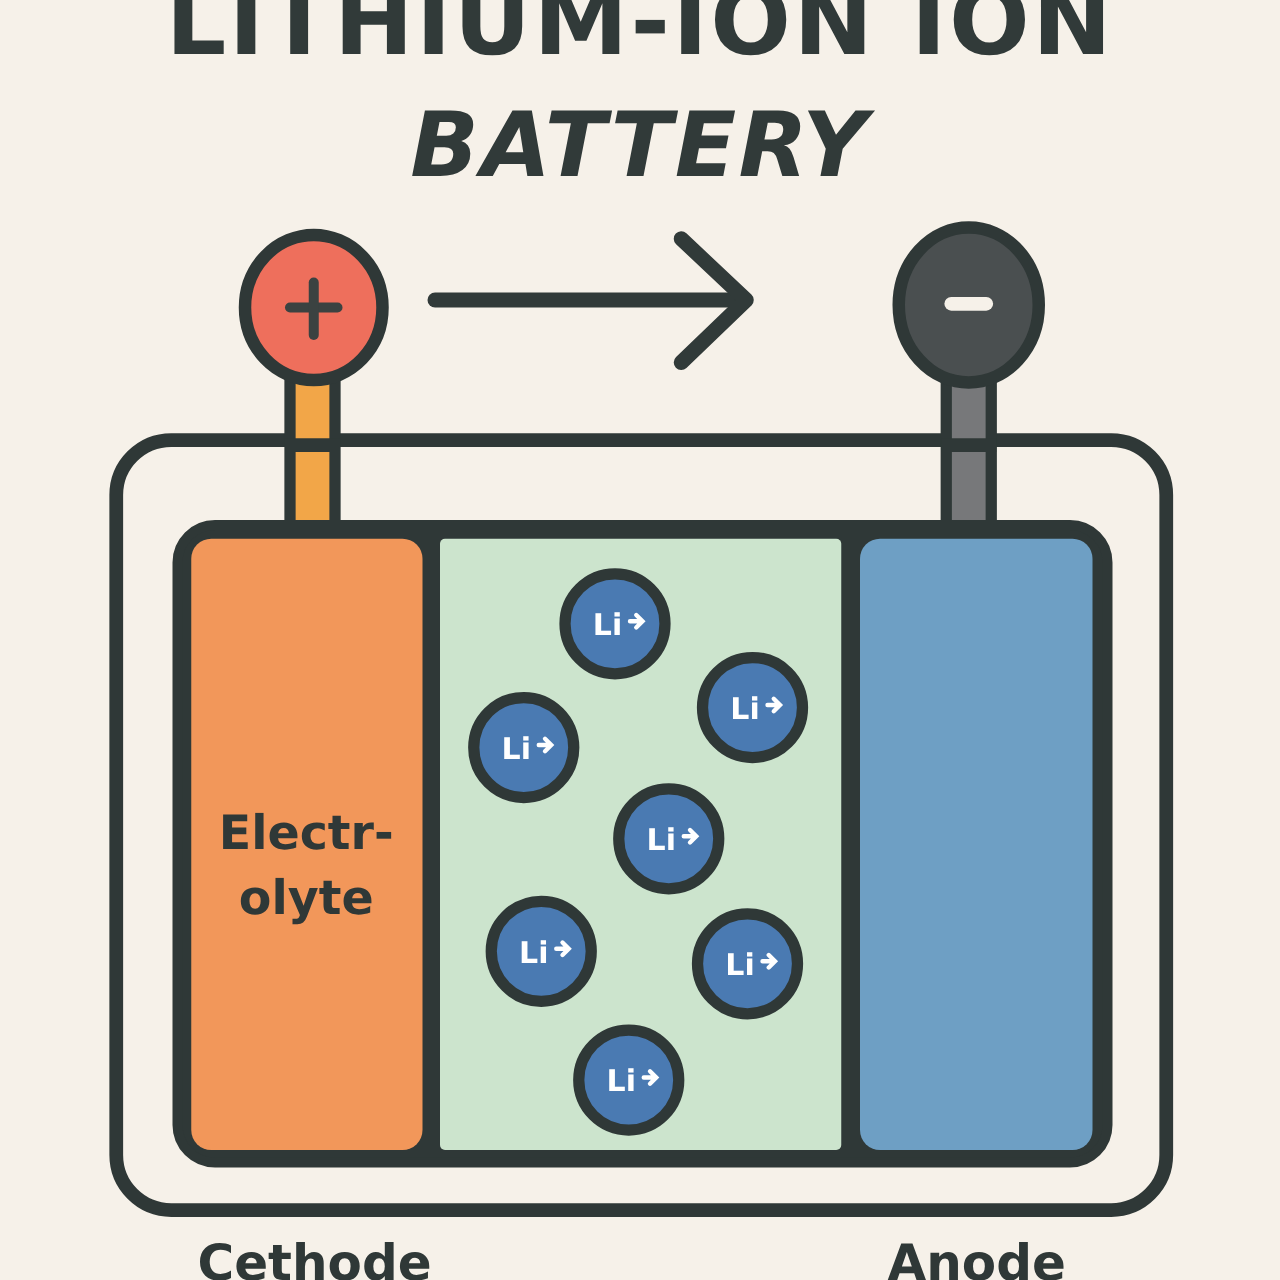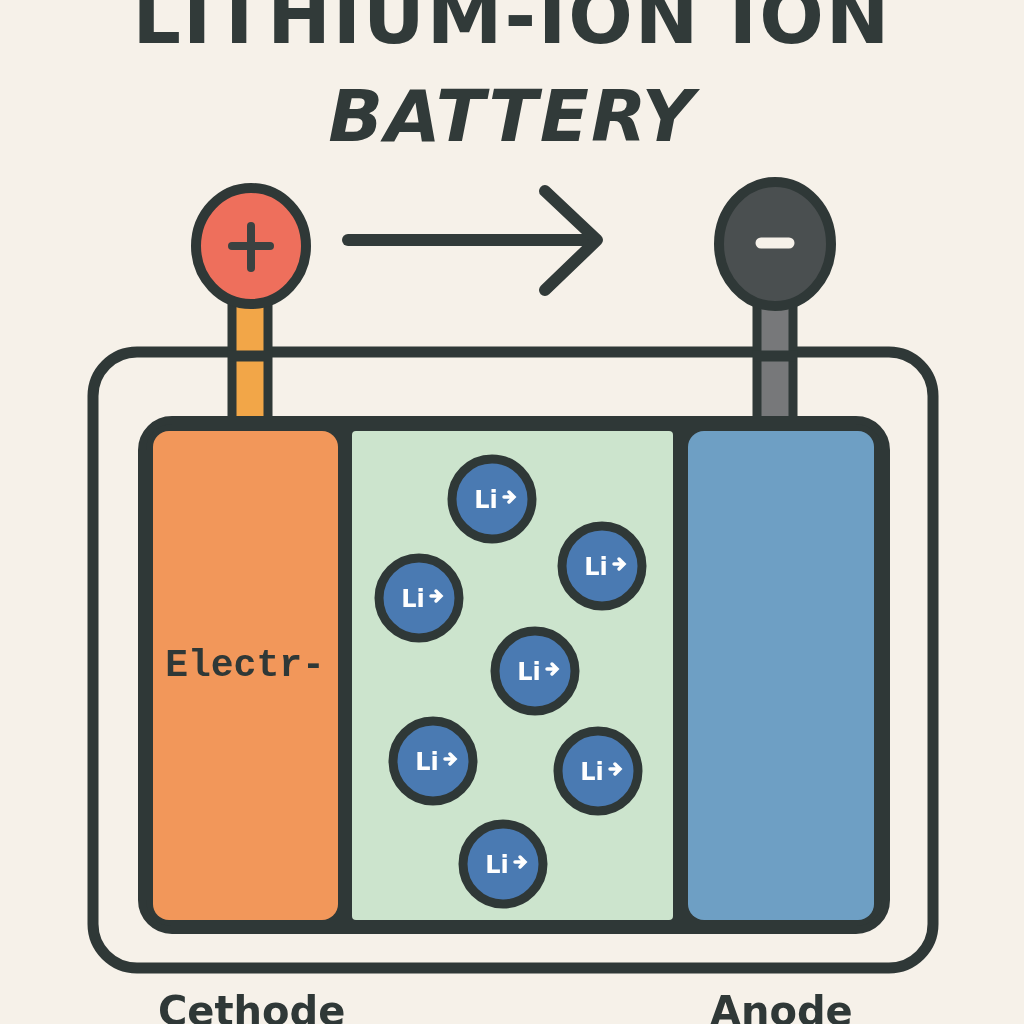--- a/index.html
+++ b/index.html
@@ -17,21 +17,21 @@
     }
     .title-line1 { top: -28px; font-size: 76px; line-height: 90px; }
     .title-line2 { top: 74px; font-size: 72px; line-height: 84px; font-style: italic; }
     svg.diagram { position: absolute; left: 0; top: 0; }
     .label {
       position: absolute; font-weight: bold; color: #2f3837;
       font-family: "DejaVu Sans", sans-serif;
     }
     .electrolyte-label {
       left: 150px; top: 640px; width: 190px; text-align: center;
-      font-size: 38px; line-height: 52px; font-family: Liberation Mono, monospace;
+      font-size: 38px; line-height: 52px;
     }
     .cathode-label { left: 158px; top: 988px; font-size: 40px; }
     .anode-label { left: 710px; top: 988px; font-size: 40px; }
     .ion-text {
       font-family: "DejaVu Sans", sans-serif; font-weight: bold;
       fill: #ffffff; font-size: 24px;
     }
   </style>
 </head>
 <body>
@@ -105,16 +105,17 @@
       <g>
         <circle cx="503" cy="864" r="40" fill="#4a7ab2" stroke="#2f3837" stroke-width="9"></circle>
         <text x="497" y="873" text-anchor="middle" class="ion-text">Li</text>
         <path d="M515 862 h8 M520 857 l5 5 l-5 5" stroke="#ffffff" stroke-width="3.5" fill="none" stroke-linecap="round"></path>
       </g>
     </g>
 </svg>
 
 <div class="label electrolyte-label">
   <div>Electr-</div>
+  <div>olyte</div>
 </div>
 
 <div class="label cathode-label">Cethode</div>
 <div class="label anode-label">Anode</div>
 
 </body></html>

